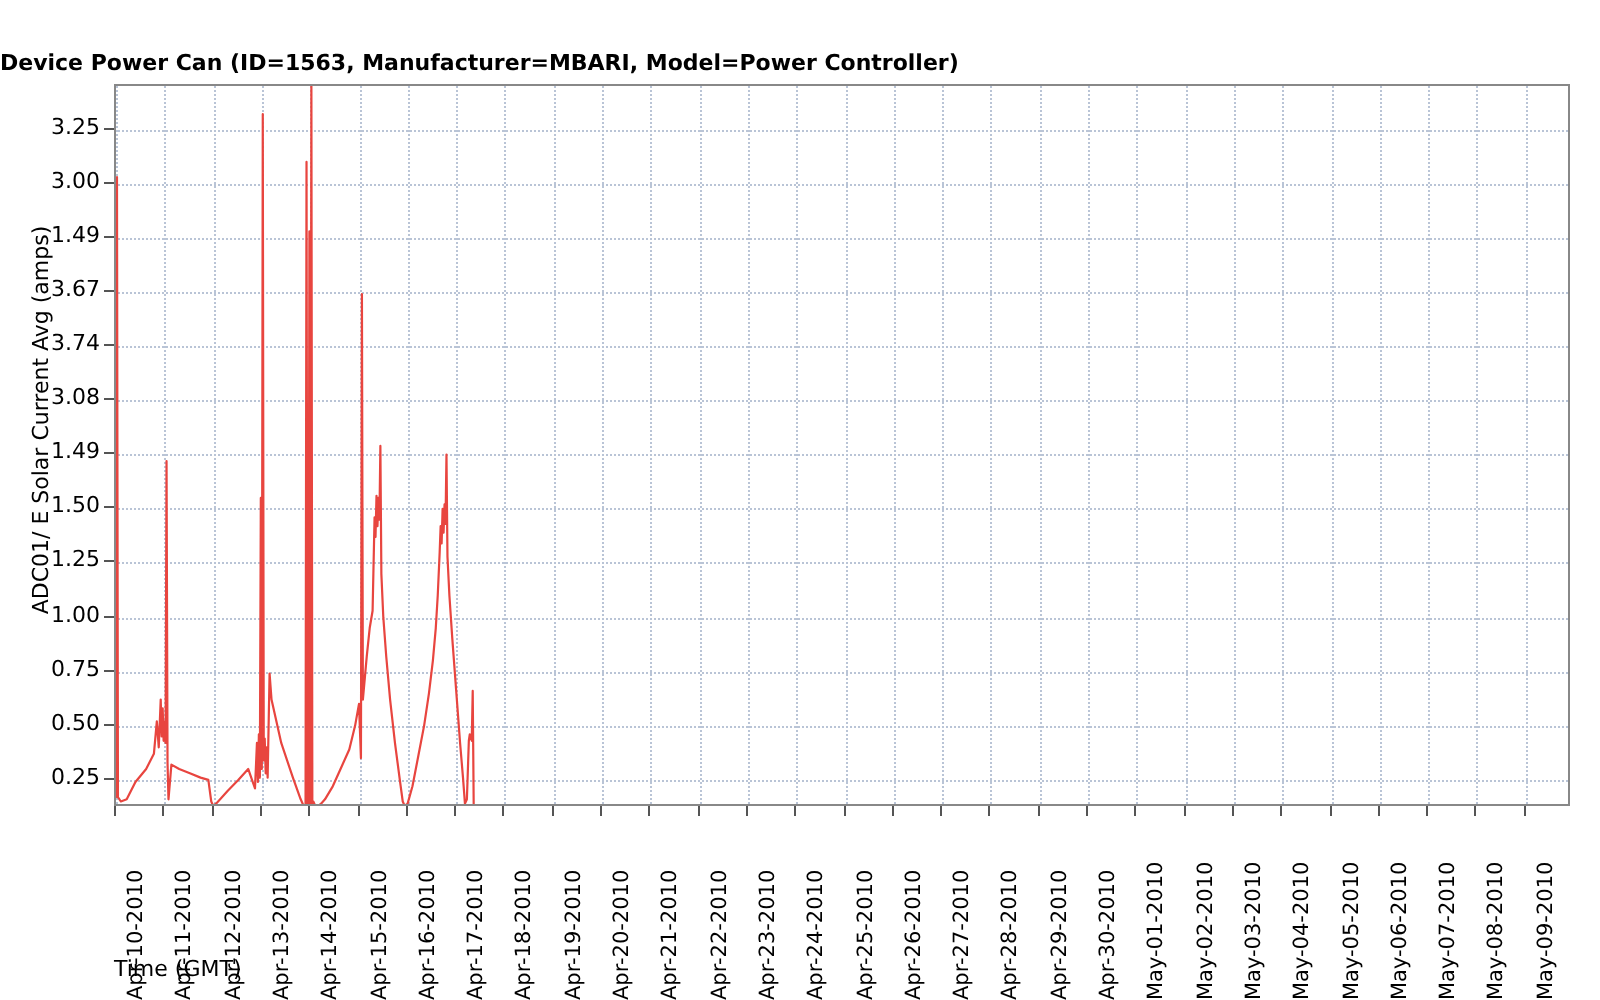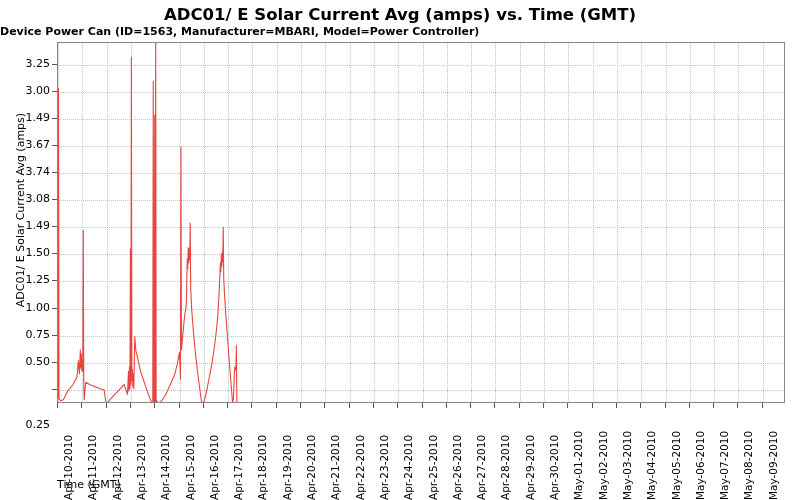--- a/index.html
+++ b/index.html
@@ -136,21 +136,20 @@
     width: 88px;
     text-align: left;
   }
   #ytick-labels-layer, #ytick-marks-layer { position: absolute; left: 0; top: 0; width: 800px; height: 500px; }
 </style>
 </head>
 <body>
 
 <div id="page">
 
-  <div id="chart-title">ADC01/ E Solar Current Avg (amps) vs. Time (GMT)</div>
   <div id="chart-subtitle">Device Power Can (ID=1563, Manufacturer=MBARI, Model=Power Controller)</div>
 
   <div id="y-axis-title">ADC01/ E Solar Current Avg (amps)</div>
   <div id="x-axis-title">Time (GMT)</div>
 
   <div id="plot-area">
     <div id="grid-layer">
         <div class="gridline-h" style="top: 346.907px;"></div>
         <div class="gridline-h" style="top: 319.805px;"></div>
         <div class="gridline-h" style="top: 292.703px;"></div>
@@ -209,21 +208,21 @@
       <div class="ytick-mark" style="top: 253.396px;"></div>
       <div class="ytick-mark" style="top: 226.294px;"></div>
       <div class="ytick-mark" style="top: 199.192px;"></div>
       <div class="ytick-mark" style="top: 172.09px;"></div>
       <div class="ytick-mark" style="top: 144.988px;"></div>
       <div class="ytick-mark" style="top: 117.886px;"></div>
       <div class="ytick-mark" style="top: 90.7838px;"></div>
       <div class="ytick-mark" style="top: 63.6817px;"></div>
     </div>
   <div id="ytick-labels-layer">
-      <div class="ytick-label" style="top: 388.907px; left: 0px; width: 50px; margin-top: 36px;">0.25</div>
+      <div class="ytick-label" style="top: 388.907px; left: 0px; width: 50px;">0.25</div>
       <div class="ytick-label" style="top: 361.805px; left: 0px; width: 50px;">0.50</div>
       <div class="ytick-label" style="top: 334.703px; left: 0px; width: 50px;">0.75</div>
       <div class="ytick-label" style="top: 307.601px; left: 0px; width: 50px;">1.00</div>
       <div class="ytick-label" style="top: 280.498px; left: 0px; width: 50px;">1.25</div>
       <div class="ytick-label" style="top: 253.396px; left: 0px; width: 50px;">1.50</div>
       <div class="ytick-label" style="top: 226.294px; left: 0px; width: 50px;">1.49</div>
       <div class="ytick-label" style="top: 199.192px; left: 0px; width: 50px;">3.08</div>
       <div class="ytick-label" style="top: 172.09px; left: 0px; width: 50px;">3.74</div>
       <div class="ytick-label" style="top: 144.988px; left: 0px; width: 50px;">3.67</div>
       <div class="ytick-label" style="top: 117.886px; left: 0px; width: 50px;">1.49</div>

